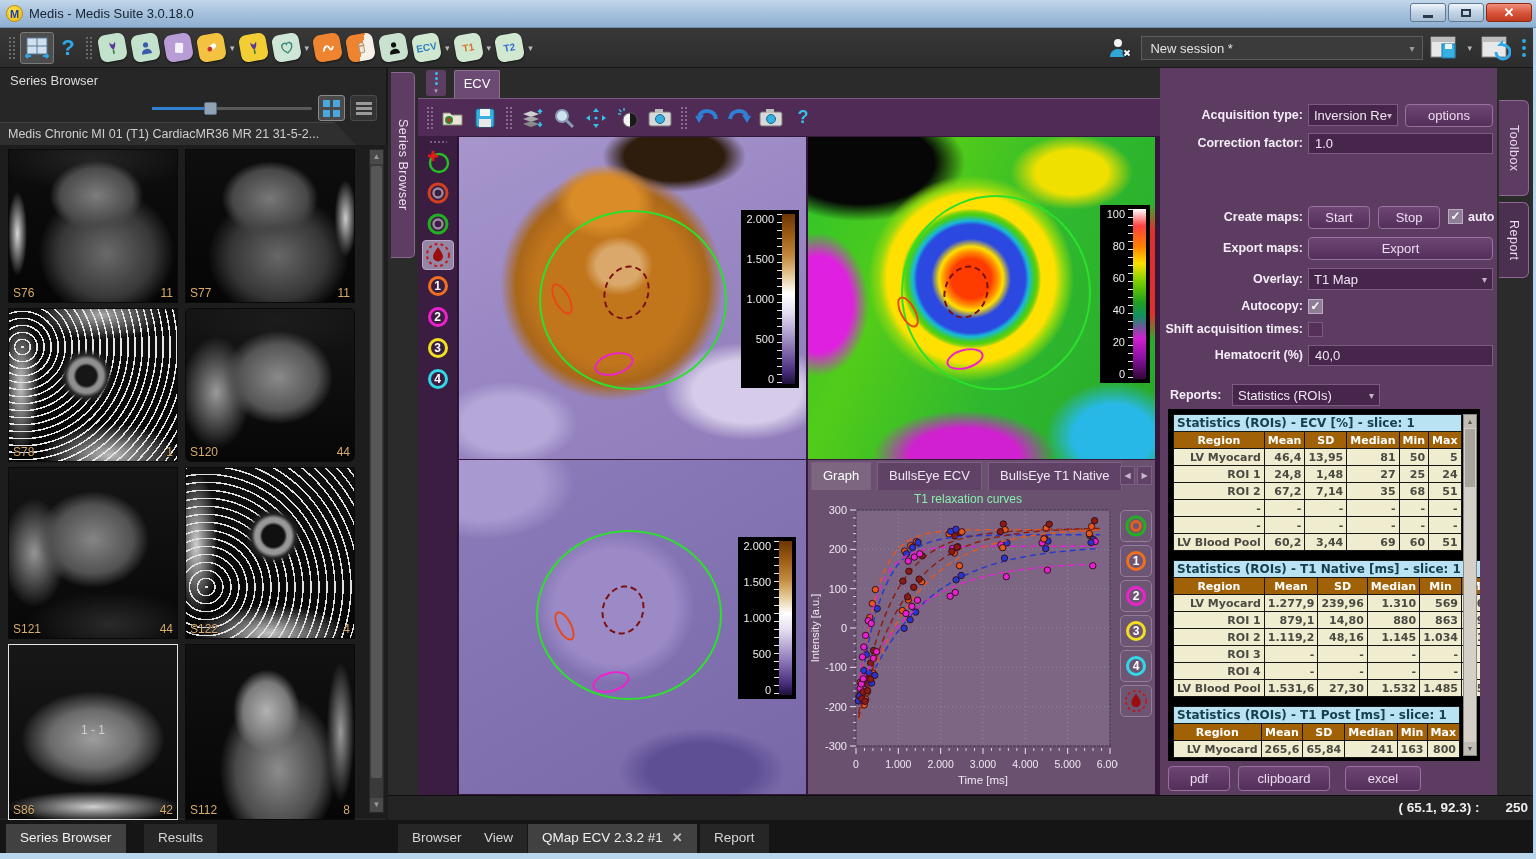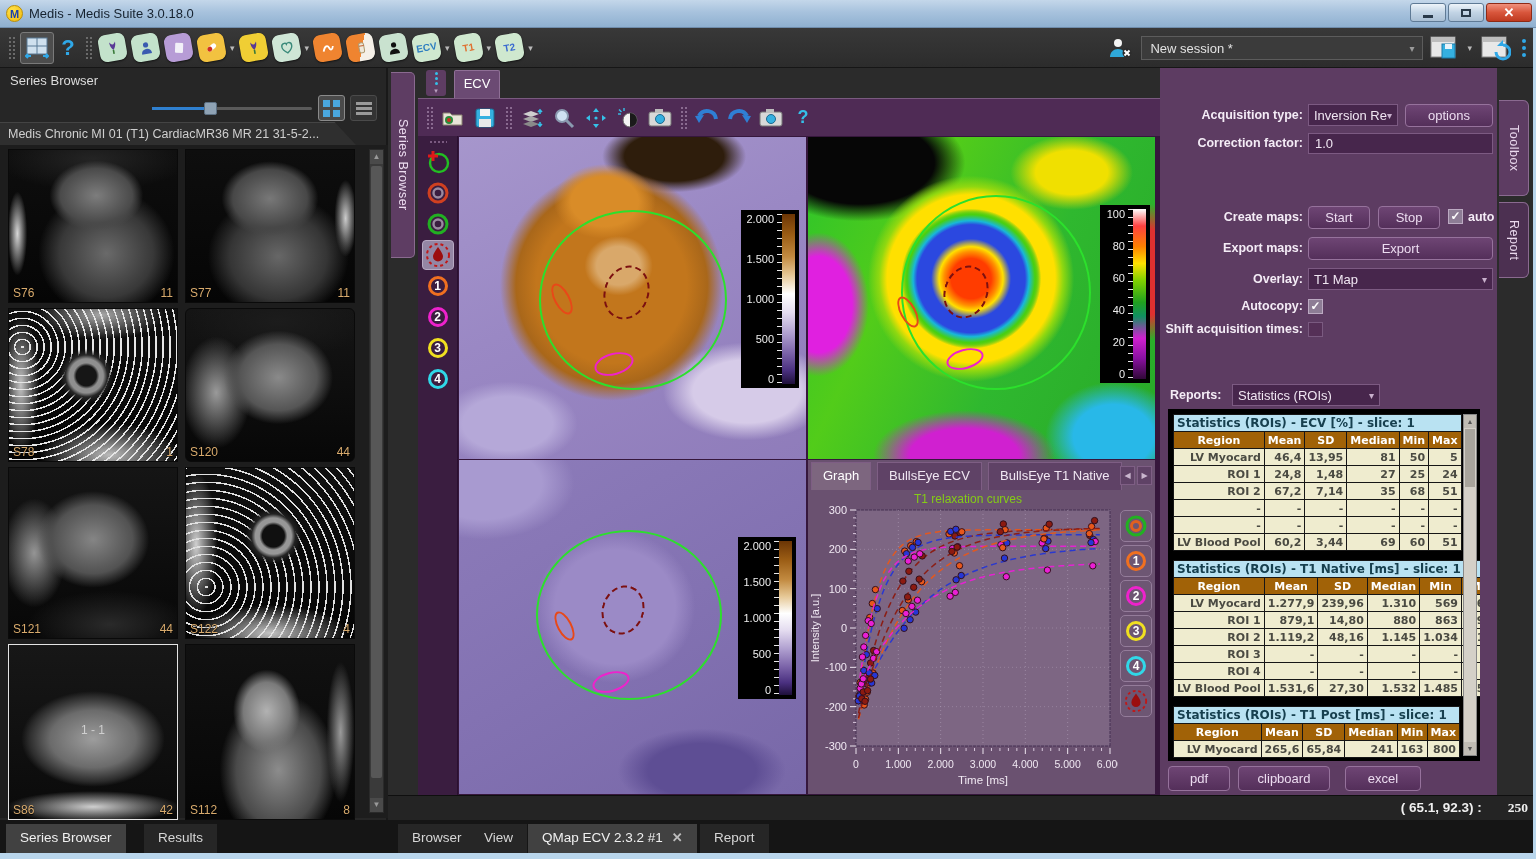--- a/index.html
+++ b/index.html
@@ -99,21 +99,21 @@
   
   .bottom-bar{position:absolute;left:0;top:820px;width:1536px;height:33px;background:#151515;}
   .btab{position:absolute;top:4px;height:29px;line-height:27px;padding:0 14px;color:#d6d6d6;font-size:13.5px;background:#262626;}
   .btab.active{background:#414141;color:#f0f0f0;}
   .btab .closex{color:#bdbdbd;font-weight:bold;margin-left:9px;font-size:13px;}
   .lite-strip{position:absolute;left:0;top:853px;width:1536px;height:6px;background:#b9d6ec;}
   .right-edge{position:absolute;right:0;top:28px;width:3px;height:825px;background:#b9d6ec;}
   .status-row{position:absolute;left:388px;top:795px;width:1148px;height:25px;background:#242424;border-top:1px solid #0f0f0f;color:#efefef;}
   .status-msg{position:absolute;left:30px;width:950px;text-align:center;top:4px;font-weight:bold;font-size:13.5px;}
   .status-coords{position:absolute;right:8px;top:4px;font-weight:bold;font-size:13.5px;}
-  .status-coords .pixval{margin-left:26px;font-family:Liberation Serif, serif;}
+  .status-coords .pixval{margin-left:26px;}
 
   
   .v-sb-tab{position:absolute;left:391px;top:72px;width:24px;height:186px;background:#5e3d63;border:1px solid #8a6a90;
     border-left:none;border-radius:0 5px 5px 0;color:#ecdcf0;display:flex;align-items:center;justify-content:center;}
   .vtext{writing-mode:vertical-rl;font-size:12.5px;letter-spacing:.5px;}
   .ecv-tab-row{position:absolute;left:418px;top:68px;width:742px;height:30px;background:#2b2b2b;}
   .dots-menu{position:absolute;left:8px;top:2px;width:20px;height:26px;background:#5e3d63;border-radius:3px;
     display:flex;flex-direction:column;align-items:center;justify-content:center;gap:2px;}
   .dots-menu i{width:3px;height:3px;border-radius:50%;background:#35c0e8;}
   .dots-menu .car{color:#b9a0c0;font-size:7px;}
@@ -168,21 +168,21 @@
   .ecvgrad{background:linear-gradient(to bottom,#ffffff 0%,#ff4040 10%,#ff8000 22%,#ffe000 32%,#80d000 42%,#20a020 55%,#109060 63%,#d020d0 76%,#8810a0 88%,#300838 100%);}
 
   
   .graph-panel{position:absolute;background:#6a5170;}
   .gtabs{position:absolute;left:0;top:0;width:100%;height:30px;}
   .gtab{position:absolute;top:2px;height:28px;line-height:26px;padding:0 11px;font-size:13px;color:#f0e6f2;
     background:#5f4266;border:1px solid #7e5e84;border-bottom:none;}
   .gtab.active{background:#7d667f;color:#ffffff;}
   .garr{position:absolute;top:6px;width:15px;height:19px;background:#5f4266;border:1px solid #7e5e84;color:#c9b6ce;
     font-size:8px;text-align:center;line-height:18px;}
-  .gtitle{position:absolute;left:30px;top:32px;width:260px;text-align:center;color:#84cc16;font-size:12px;}
+  .gtitle{position:absolute;left:30px;top:32px;width:260px;text-align:center;color:#86efac;font-size:12px;}
   .groibtns{position:absolute;left:312px;top:50px;display:flex;flex-direction:column;gap:3px;}
   .gbtn{width:32px;height:32px;background:#6d5673;border:1px solid #947c9a;border-radius:5px;
     display:flex;align-items:center;justify-content:center;}
   svg text{font-family:"Liberation Sans",sans-serif;}
 
   
   .right-panel{position:absolute;left:1160px;top:68px;width:337px;height:727px;background:#5d3c62;}
   .tb-label{position:absolute;left:0;width:143px;text-align:right;color:#f4ecf6;font-weight:bold;font-size:12.5px;}
   .tb-input{position:absolute;height:21px;background:#47264c;border:1px solid #7c5a82;color:#f0e6f2;font-size:13px;
     padding:1px 6px;line-height:18px;}
@@ -881,20 +881,24 @@
       </span>
     </div>
     <div style="position:absolute;top:229px;width:100%;height:20px">
       <span class="tb-label" style="top:2px">Autocopy:</span>
       <span class="cb" style="left:148px;top:2px">✓</span>
     </div>
     <div style="position:absolute;top:252px;width:100%;height:20px">
       <span class="tb-label" style="top:2px">Shift acquisition times:</span>
       <span class="cb un" style="left:148px;top:2px"></span>
     </div>
+    <div style="position:absolute;top:276px;width:100%;height:24px">
+      <span class="tb-label" style="top:4px">Hematocrit (%)</span>
+      <span class="tb-input" style="left:148px;top:1px;width:185px">40,0</span>
+    </div>
     <div style="position:absolute;top:316px;width:100%;height:24px">
       <span class="tb-label" style="left:10px;top:4px;width:60px;text-align:left">Reports:</span>
       <span class="dropdown" style="left:72px;top:0;width:148px">
         <span>Statistics (ROIs)</span>
           <span class="dd-arrow">▾</span>
       </span>
     </div>
     <div class="stats-box">
       <div>
           <table class="stats">

